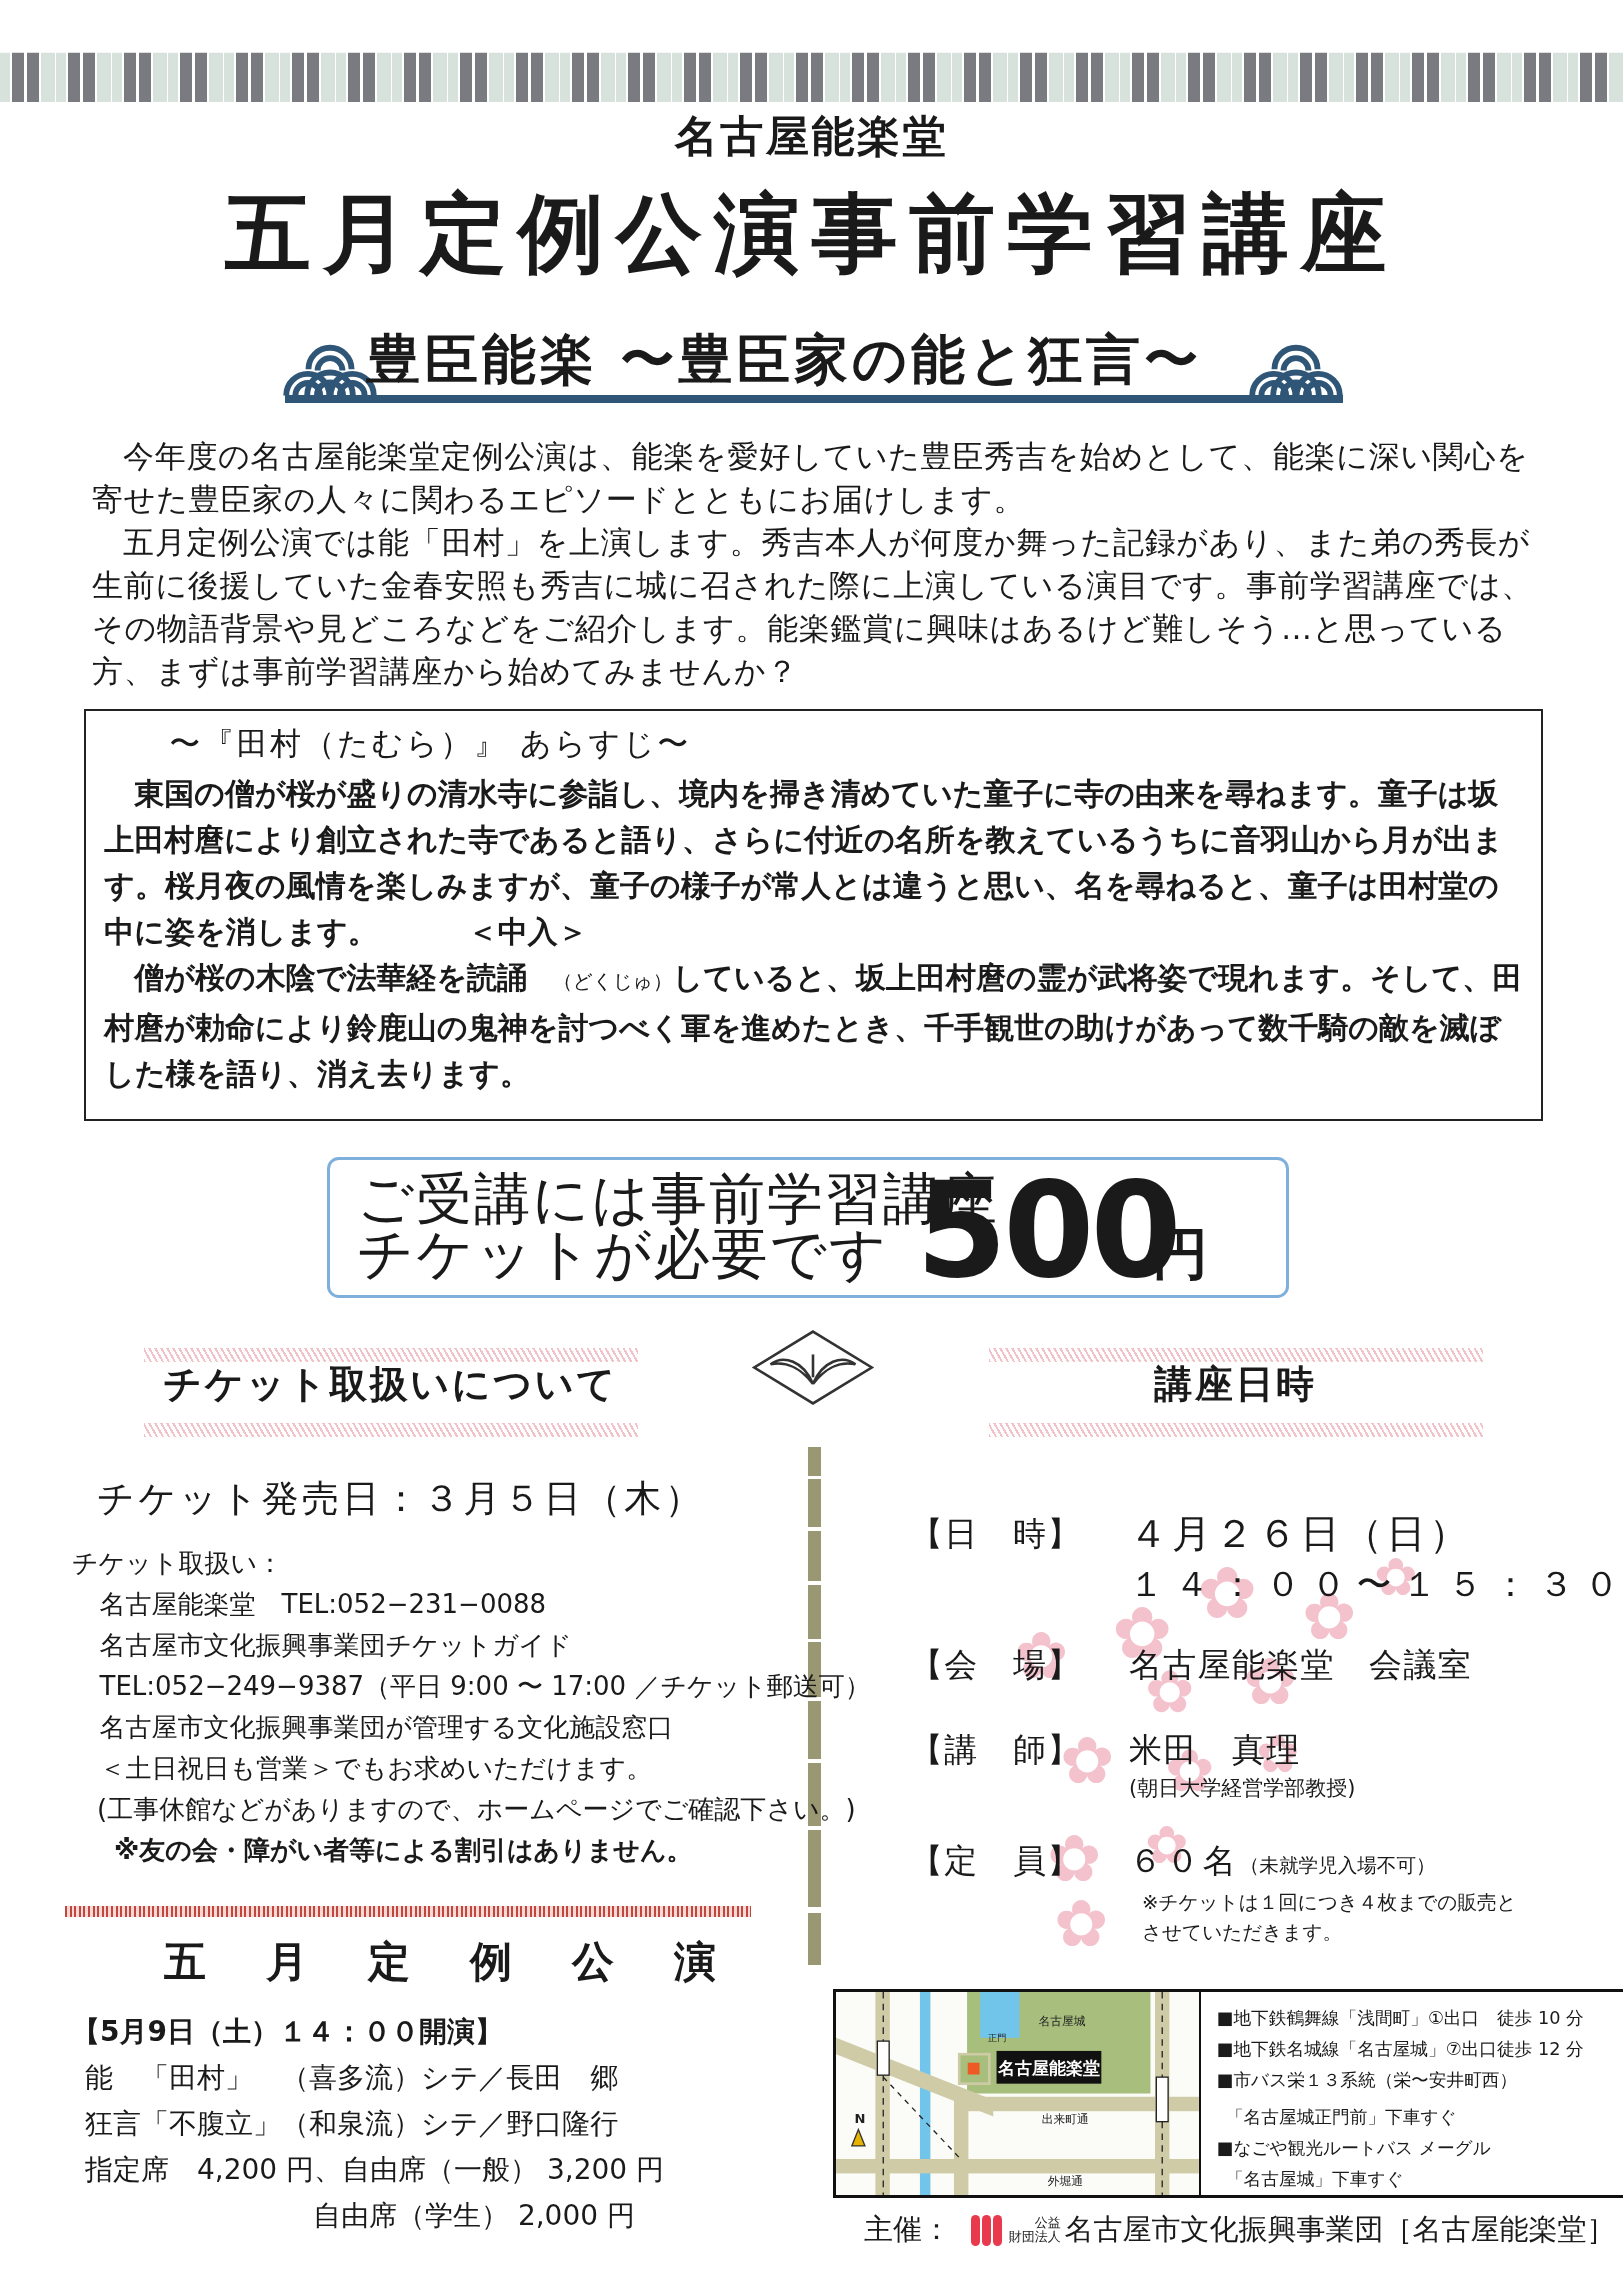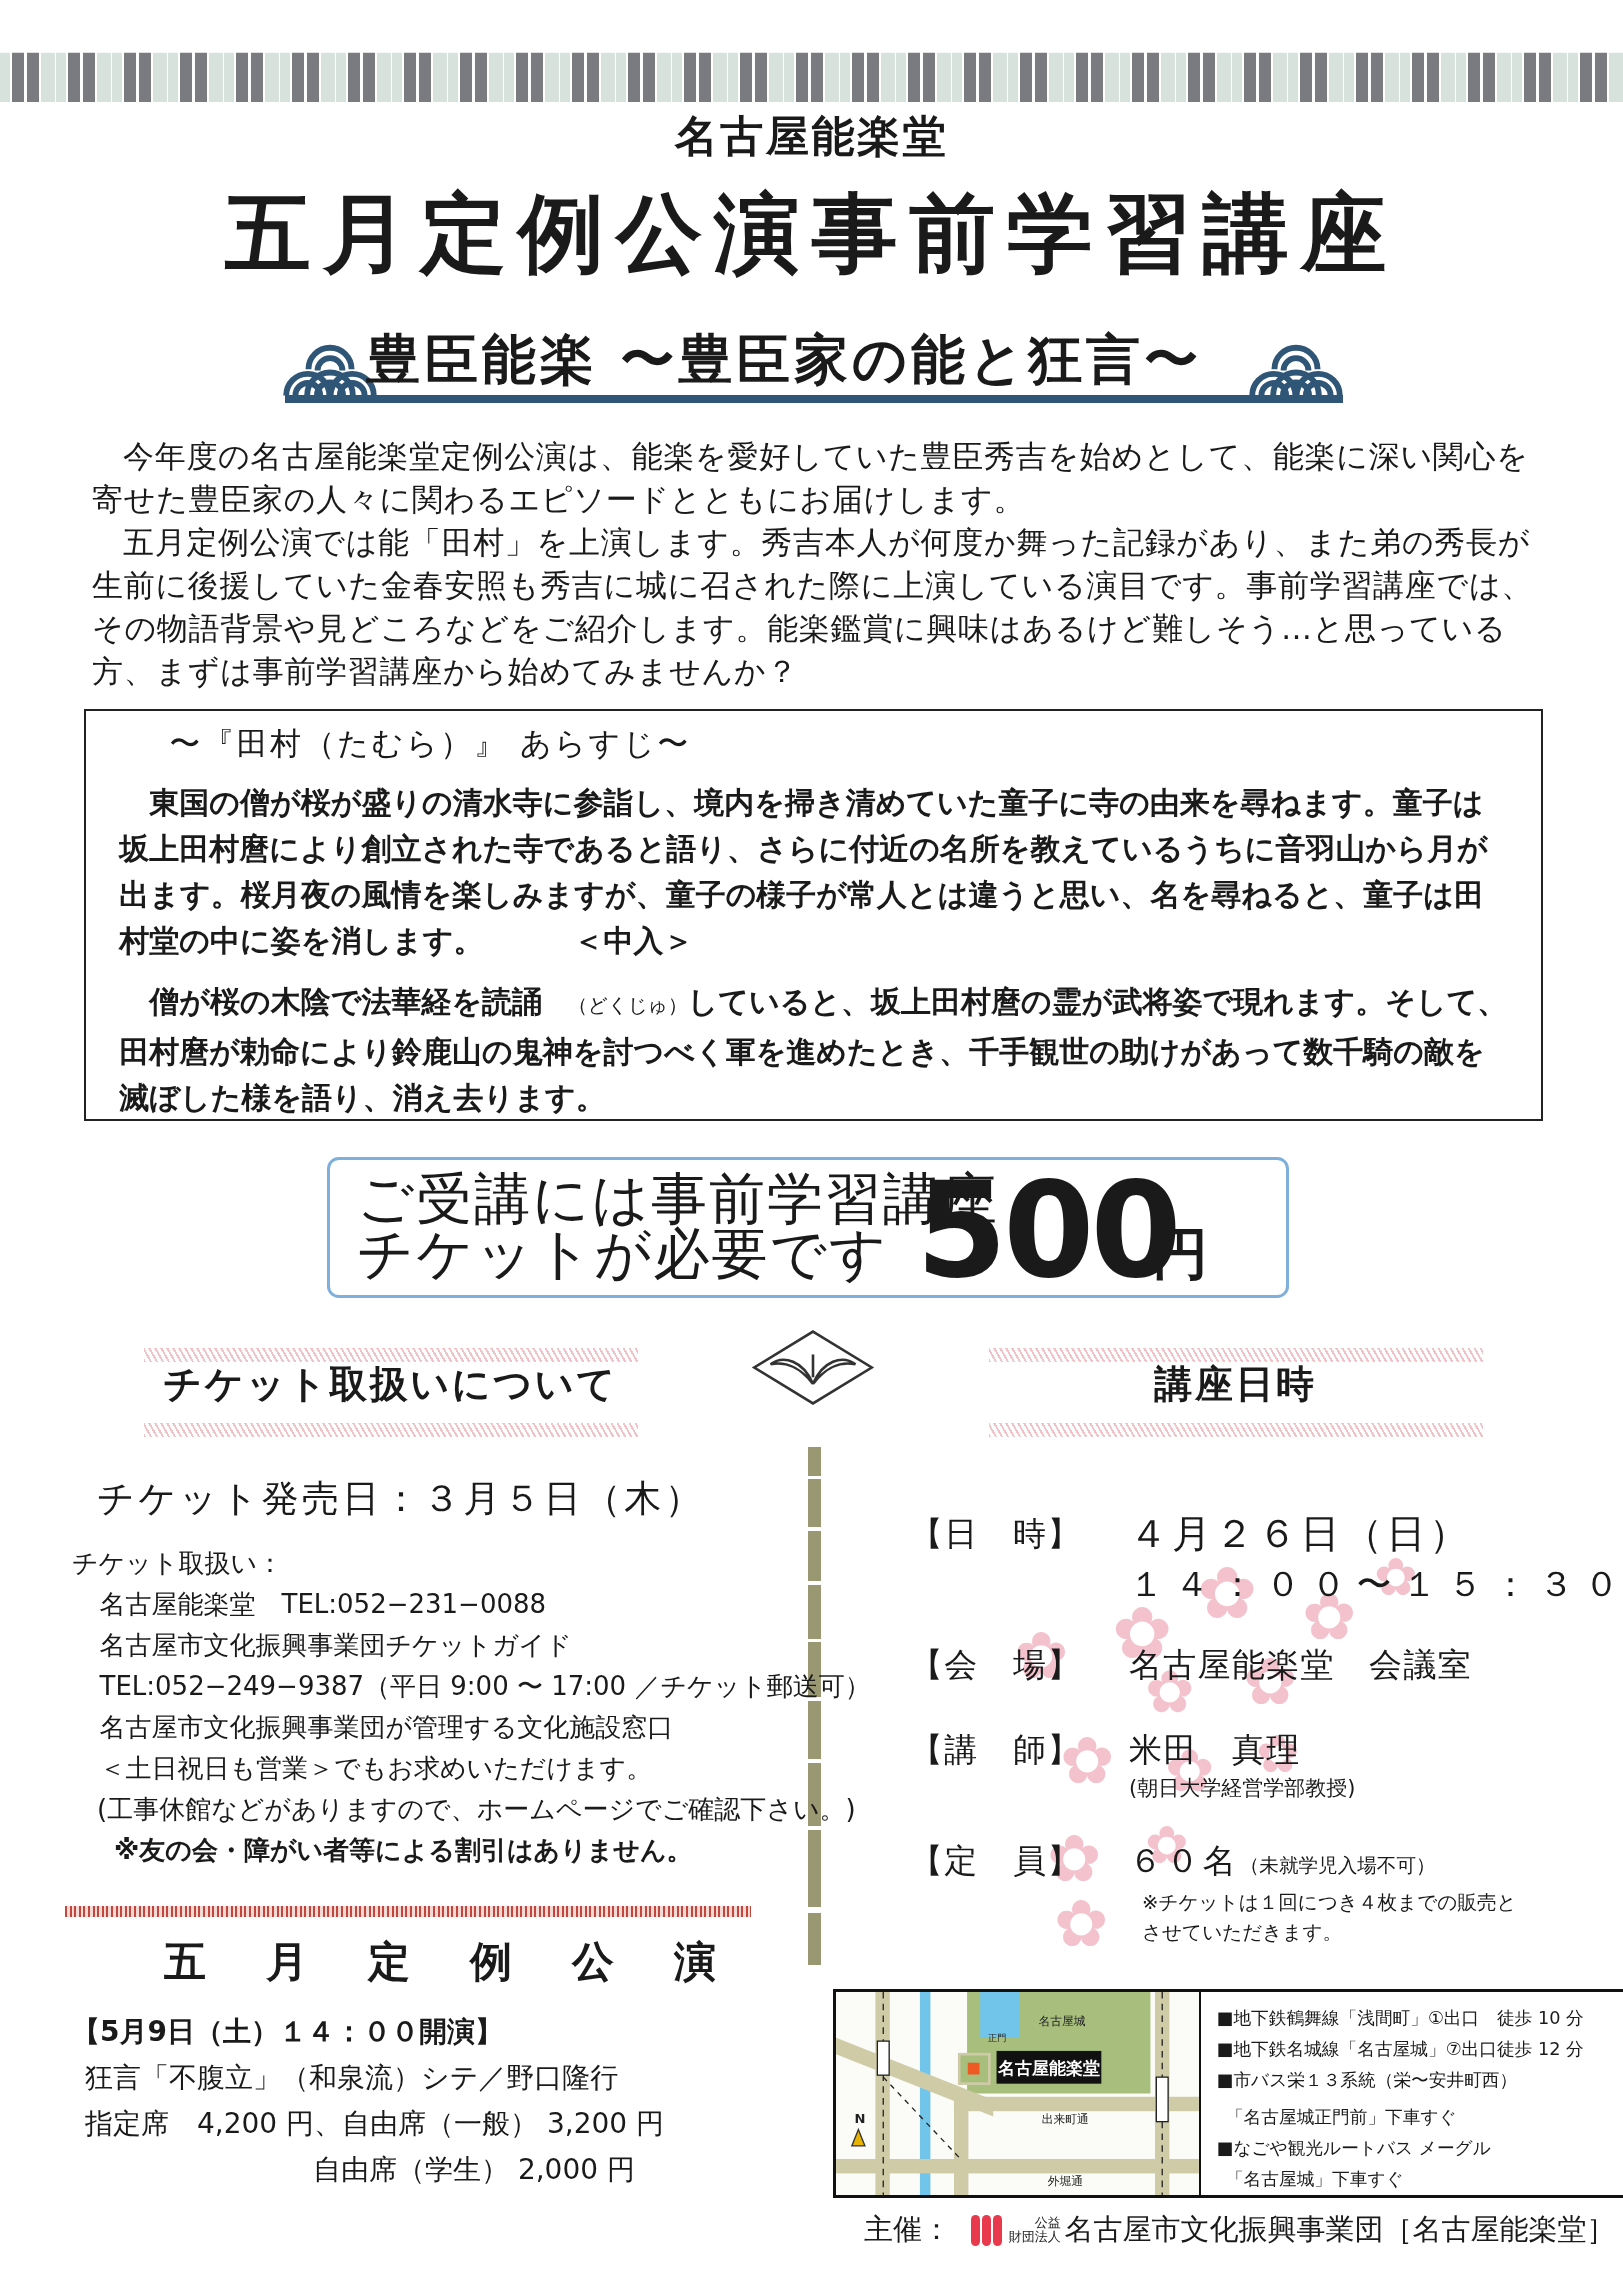--- a/index.html
+++ b/index.html
@@ -41,21 +41,21 @@
   .intro {
     left: 92px; top: 435px; width: 1446px;
     font-size: 31px; line-height: 43px; letter-spacing: 0.7px;
   }
   .intro p { margin: 0; text-indent: 1em; }
   .synopsis {
     left: 84px; top: 709px; width: 1459px; height: 412px;
     border: 2px solid #222; box-sizing: border-box; padding: 11.8px 18.3px 0 18.3px;
   }
   .synopsis-title { font-size: 31px; padding-left: 65px; margin-bottom: 6.5px; letter-spacing: 2.6px; }
-  .synopsis p { margin: 15px; font-size: 30px; line-height: 46px; font-weight: bold; text-indent: 1em; }
+  .synopsis p { margin: 0; font-size: 30px; line-height: 46px; font-weight: bold; text-indent: 1em; }
   .synopsis .ruby { font-size: 19.6px; font-weight: normal; padding-left: 26px; }
   .price-box {
     left: 327px; top: 1157px; width: 962px; height: 141px;
     border: 3.9px solid #7fb0dc; border-radius: 11.8px; box-sizing: border-box;
   }
   .price-text { left: 357px; top: 1171px; font-size: 56px; line-height: 55px; letter-spacing: 2px; }
   .price-amount { left: 916px; top: 1165px; font-size: 131px; font-weight: bold; line-height: 1; letter-spacing: -3.9px; }
   .price-unit { left: 1152px; top: 1217px; font-size: 56px; font-weight: bold; }
   .sec-head { width: 507px; height: 111px; }
   .stripe {
@@ -189,20 +189,21 @@
   <div class="ind">＜土日祝日も営業＞でもお求めいただけます。</div>
   <div class="ind" style="padding-left:25px;">(工事休館などがありますので、ホームページでご確認下さい。)</div>
   <div class="ind2">※友の会・障がい者等による割引はありません。</div>
 </div>
 
 <div class="abs red-wave"></div>
 
 <div class="abs perf-title">五月定例公演</div>
 <div class="abs perf-list">
   <div style="font-weight:bold;">【5月9日（土）１４：００開演】</div>
+  <div style="padding-left:13px;">能　「田村」　（喜多流）シテ／長田　郷</div>
   <div style="padding-left:13px;">狂言「不腹立」（和泉流）シテ／野口隆行</div>
   <div style="padding-left:13px;">指定席　4,200 円、自由席（一般） 3,200 円</div>
   <div style="padding-left:241px;">自由席（学生） 2,000 円</div>
 </div>
 
 <div>
   <span class="petal" style="left:1197px; top:1557px; font-size:72px;">✿</span>
   <span class="petal" style="left:1302px; top:1584px; font-size:65px;">✿</span>
   <span class="petal" style="left:1374px; top:1551px; font-size:52px;">✿</span>
   <span class="petal" style="left:1112px; top:1597px; font-size:72px;">✿</span>

